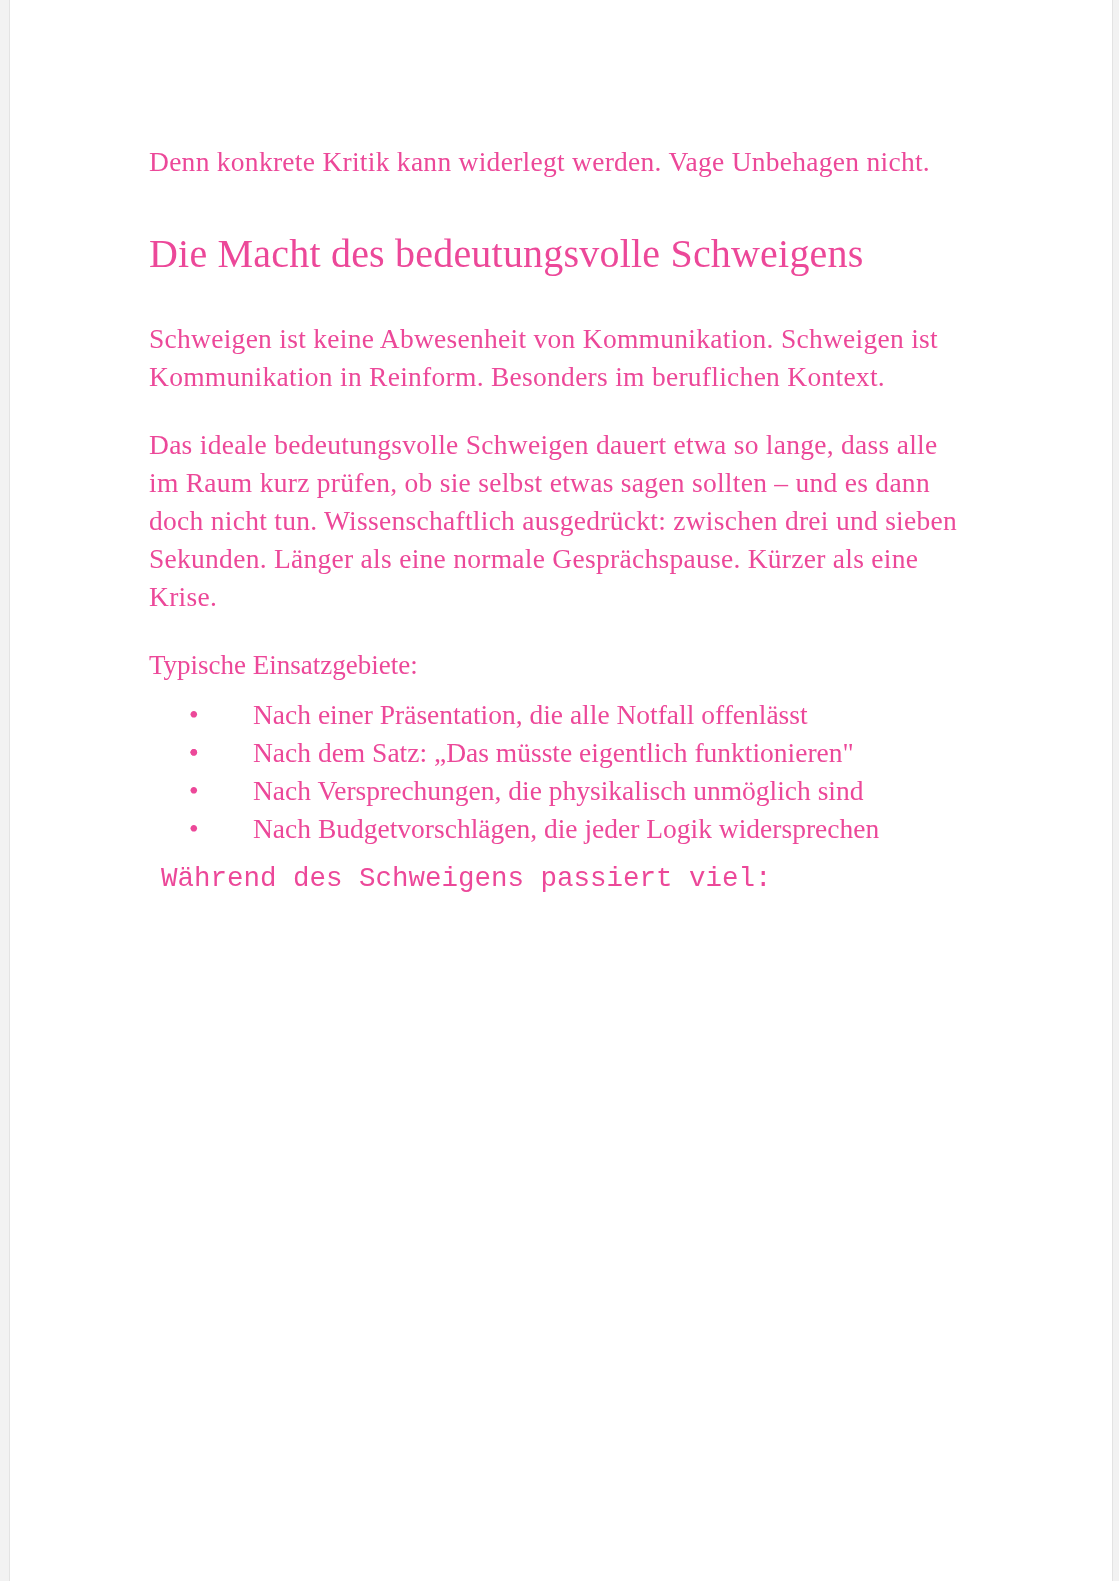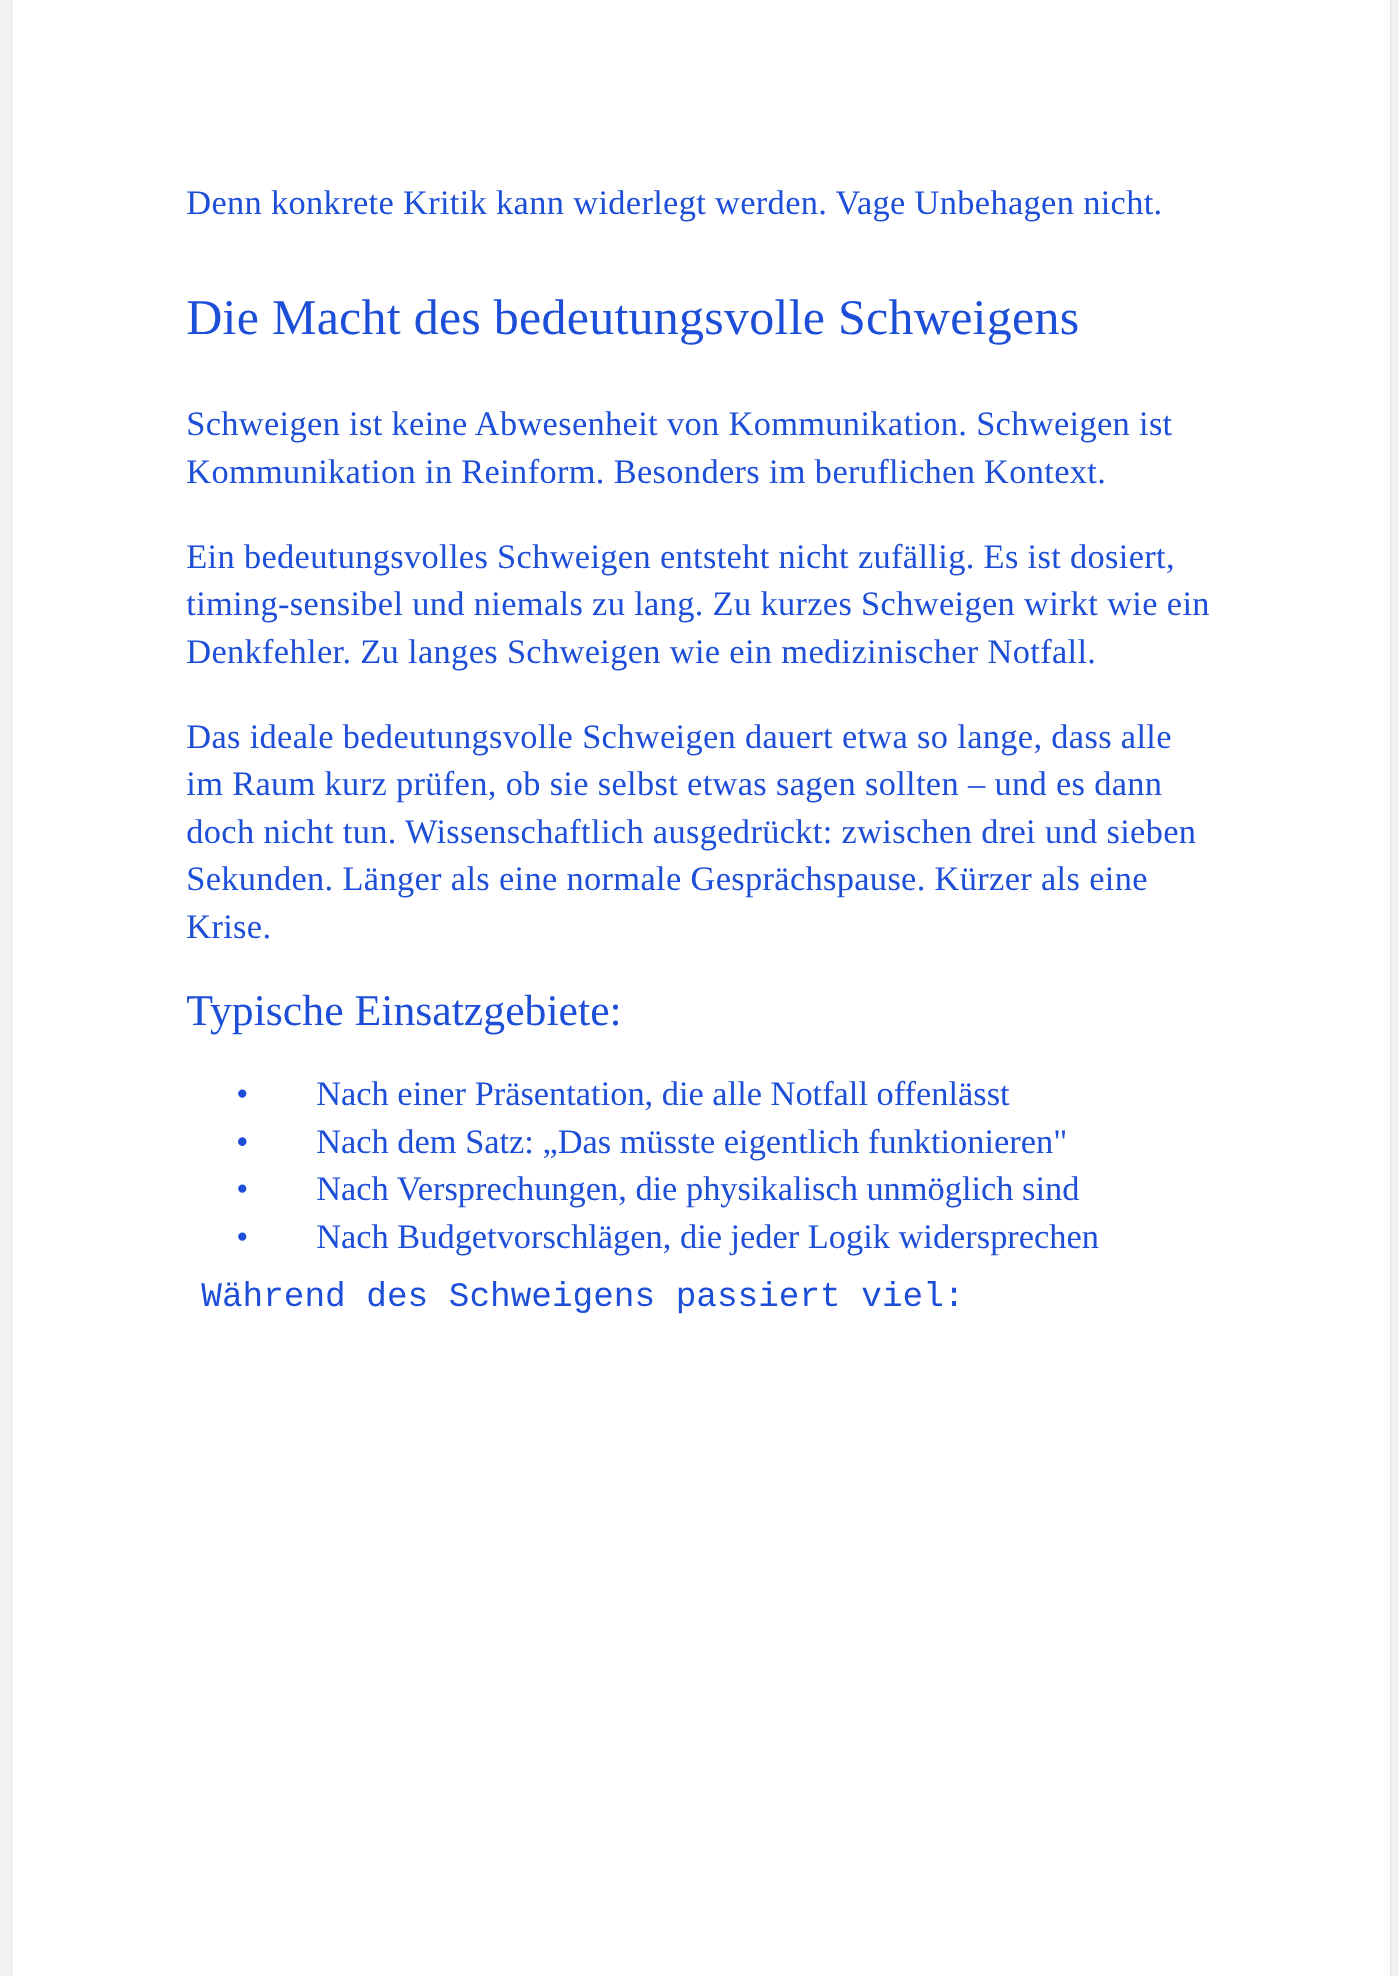--- a/index.html
+++ b/index.html
@@ -25,43 +25,43 @@
     border-right: 1px solid #e3e3e3;
     box-sizing: border-box;
     overflow: hidden;
   }
 
   .page-body {
     position: absolute;
     left: 139px;
     top: 143px;
     width: 820px;
-    color: #1d4ed8;
+    color: #ec4899;
   }
 
   .para {
     font-size: 27.5px;
     line-height: 38px;
     margin: 0 0 30px 0;
     text-align: left;
     letter-spacing: 0.01em;
   }
 
   .doc-heading {
     font-size: 40px;
     line-height: 64px;
     font-weight: normal;
     margin: 41px 0 34px 0;
     letter-spacing: 0.005em;
   }
 
   .lead-in {
-    font-size: 35px;
+    font-size: 27px;
     line-height: 38px;
-    margin: 0 0 28px 0;
+    margin: 0 0 12px 0;
   }
 
   .bullet-list {
     list-style: none;
     margin: 0;
     padding: 0;
   }
 
   .bullet-item {
     font-size: 27.5px;
@@ -91,21 +91,20 @@
 
 <div class="page">
   <div class="page-body">
 
     <p class="para">Denn konkrete Kritik kann widerlegt werden. Vage Unbehagen nicht.</p>
 
     <h1 class="doc-heading">Die Macht des bedeutungsvolle Schweigens</h1>
 
     <p class="para">Schweigen ist keine Abwesenheit von Kommunikation. Schweigen ist Kommunikation in Reinform. Besonders im beruflichen Kontext.</p>
 
-    <p class="para">Ein bedeutungsvolles Schweigen entsteht nicht zufällig. Es ist dosiert, timing-sensibel und niemals zu lang. Zu kurzes Schweigen wirkt wie ein Denkfehler. Zu langes Schweigen wie ein medizinischer Notfall.</p>
 
     <p class="para">Das ideale bedeutungsvolle Schweigen dauert etwa so lange, dass alle im Raum kurz prüfen, ob sie selbst etwas sagen sollten – und es dann doch nicht tun. Wissenschaftlich ausgedrückt: zwischen drei und sieben Sekunden. Länger als eine normale Gesprächspause. Kürzer als eine Krise.</p>
 
     <p class="lead-in">Typische Einsatzgebiete:</p>
 
     <ul class="bullet-list">
       <li class="bullet-item">
         <span class="bullet-dot">•</span>
         <span>Nach einer Präsentation, die alle Notfall offenlässt</span>
       </li>

